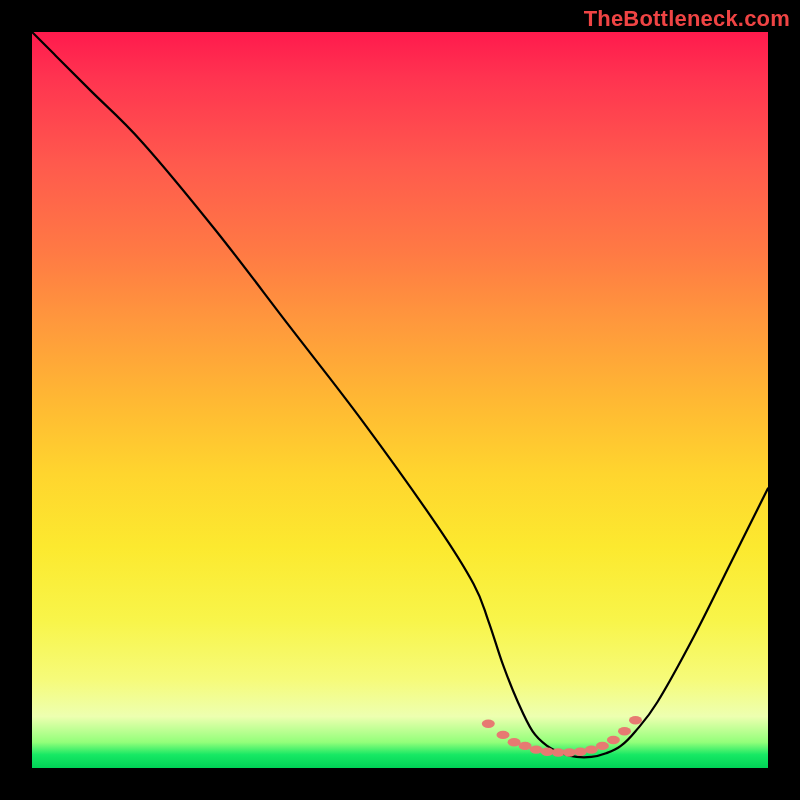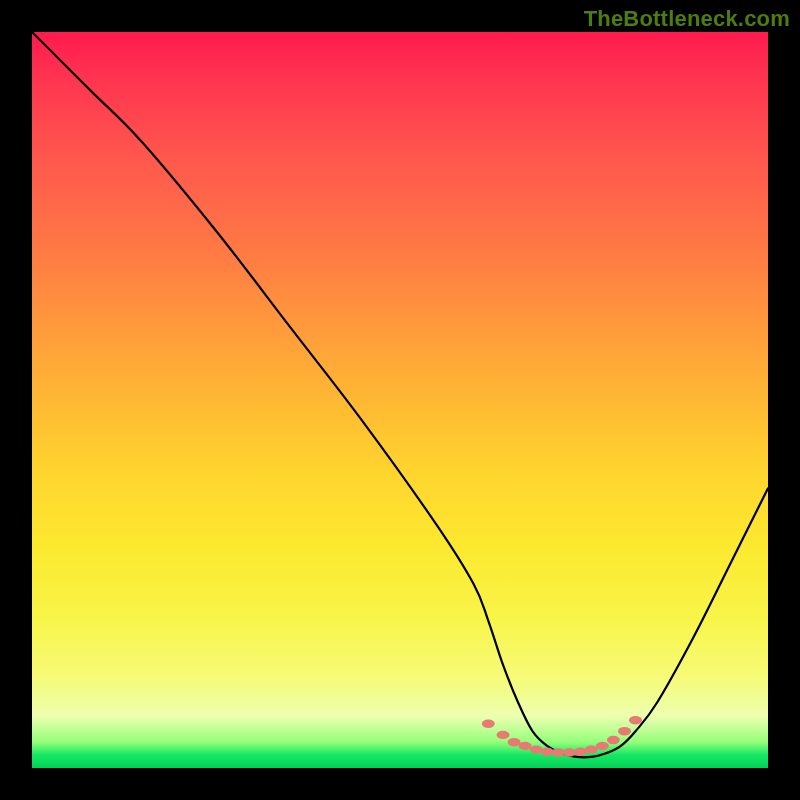--- a/index.html
+++ b/index.html
@@ -45,21 +45,21 @@
       #edffb0 93%,
       #93ff7a 96.5%,
       #17e864 98.2%,
       #00d256 100%
     );
   }
   .watermark {
     position: absolute;
     top: 6px;
     right: 10px;
-    color: #4d7c0f;
+    color: #ef4444;
     font-size: 22px;
     font-weight: 600;
     letter-spacing: 0.2px;
     user-select: none;
   }
   svg.curve {
     position: absolute;
     inset: 0;
   }
 </style>

